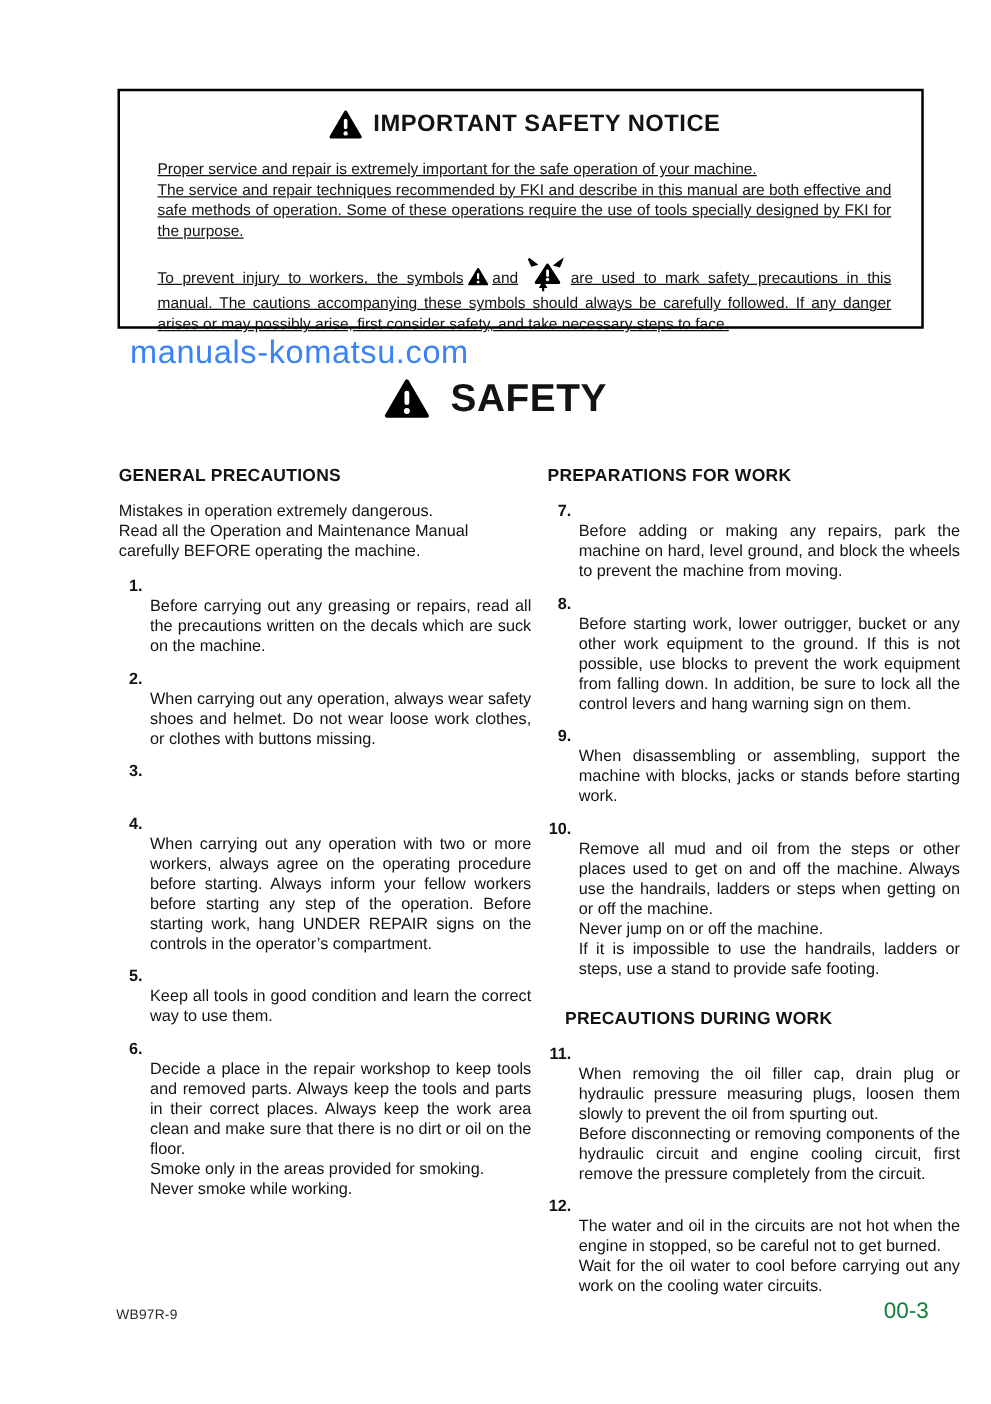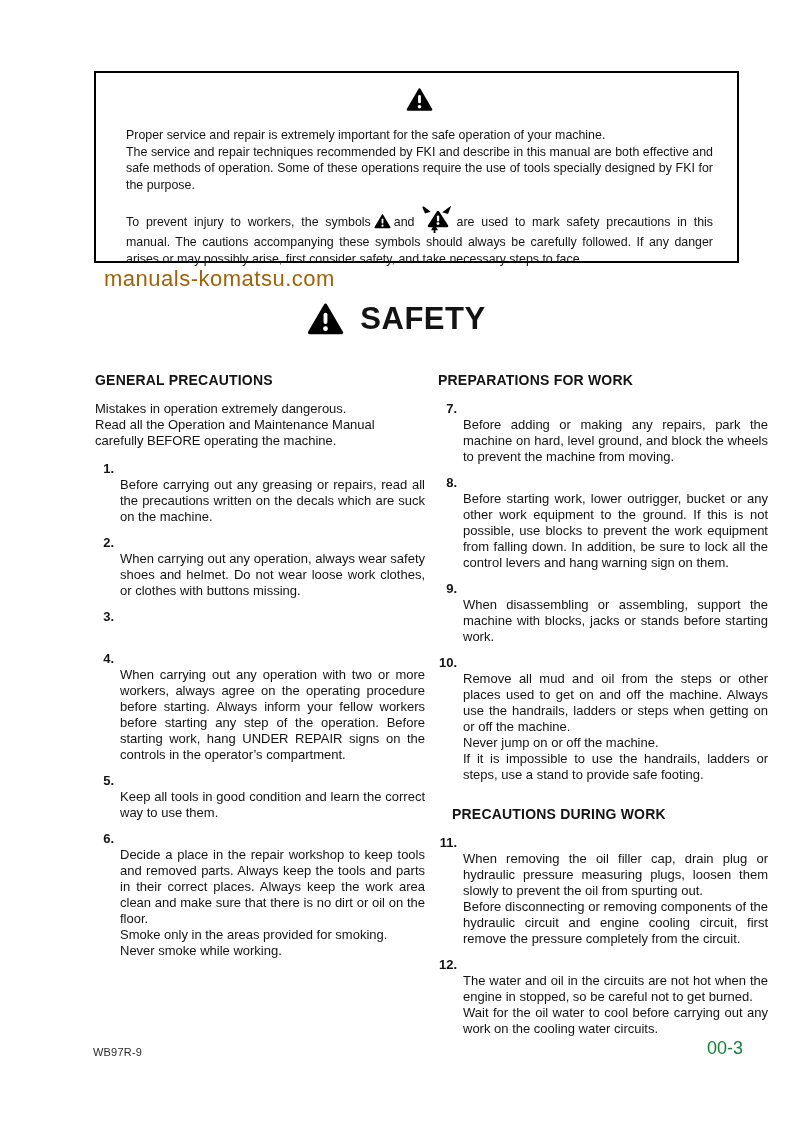--- a/index.html
+++ b/index.html
@@ -29,31 +29,32 @@
   }
   .notice-title .title-text {
     font-size: 19px; font-weight: 700; letter-spacing: 0.4px;
     white-space: nowrap;
   }
   .notice-para {
     font-size: 12.4px; line-height: 16.6px;
     text-align: justify;
     white-space: pre-line;
     margin: 0;
+    text-decoration: underline;
   }
   .notice-para.first { margin-top: 15px; }
   .notice-para.second { margin-top: 13px; white-space: normal; }
   .inline-icon { display: inline-block; vertical-align: -3px; margin: 0 3px; }
   .inline-icon.arrows { vertical-align: -8px; margin: 0 6px; }
 
   
   .watermark {
     position: absolute; left: 104px; top: 266px;
-    font-size: 22px; letter-spacing: 0.5px;
-    color: #a16207;
+    font-size: 26px; letter-spacing: 0.5px;
+    color: #3b82f6;
   }
 
   
   .safety-heading {
     position: absolute; left: 0; top: 301px; width: 793px;
     display: flex; align-items: center; justify-content: center; gap: 16px;
   }
   .safety-heading .title-text {
     font-size: 31px; font-weight: 700; letter-spacing: 0.5px;
   }
@@ -130,20 +131,21 @@
 
 <div class="page">
 
   <div class="notice-box">
     <div class="notice-title">
       <span>
         <svg width="27" height="24">
             <use href="#warn-tri"></use>
           </svg>
       </span>
+      <span class="title-text">IMPORTANT SAFETY NOTICE</span>
     </div>
     <p class="notice-para first">Proper service and repair is extremely important for the safe operation of your machine.
 The service and repair techniques recommended by FKI and describe in this manual are both effective and safe methods of operation. Some of these operations require the use of tools specially designed by FKI for the purpose.</p>
     <p class="notice-para second"><span>To prevent injury to workers, the symbols</span><span class="inline-icon"><svg width="17" height="15">
             <use href="#warn-tri"></use>
           </svg></span><span>and</span><span class="inline-icon arrows"><svg width="30" height="28" viewBox="0 0 30 28">
         <path d="M17 6 L26 20 H8 Z" fill="#000" stroke="#000" stroke-width="2.4" stroke-linejoin="round"></path>
         <rect x="15.9" y="9.5" width="2.3" height="6" rx="1.1" fill="#fff"></rect>
         <circle cx="17" cy="17.6" r="1.4" fill="#fff"></circle>
         <path d="M2 1 L8 5.5 L4.5 6.5 Z M2 1 L5.5 4" fill="#000" stroke="#000" stroke-width="1.6"></path>

